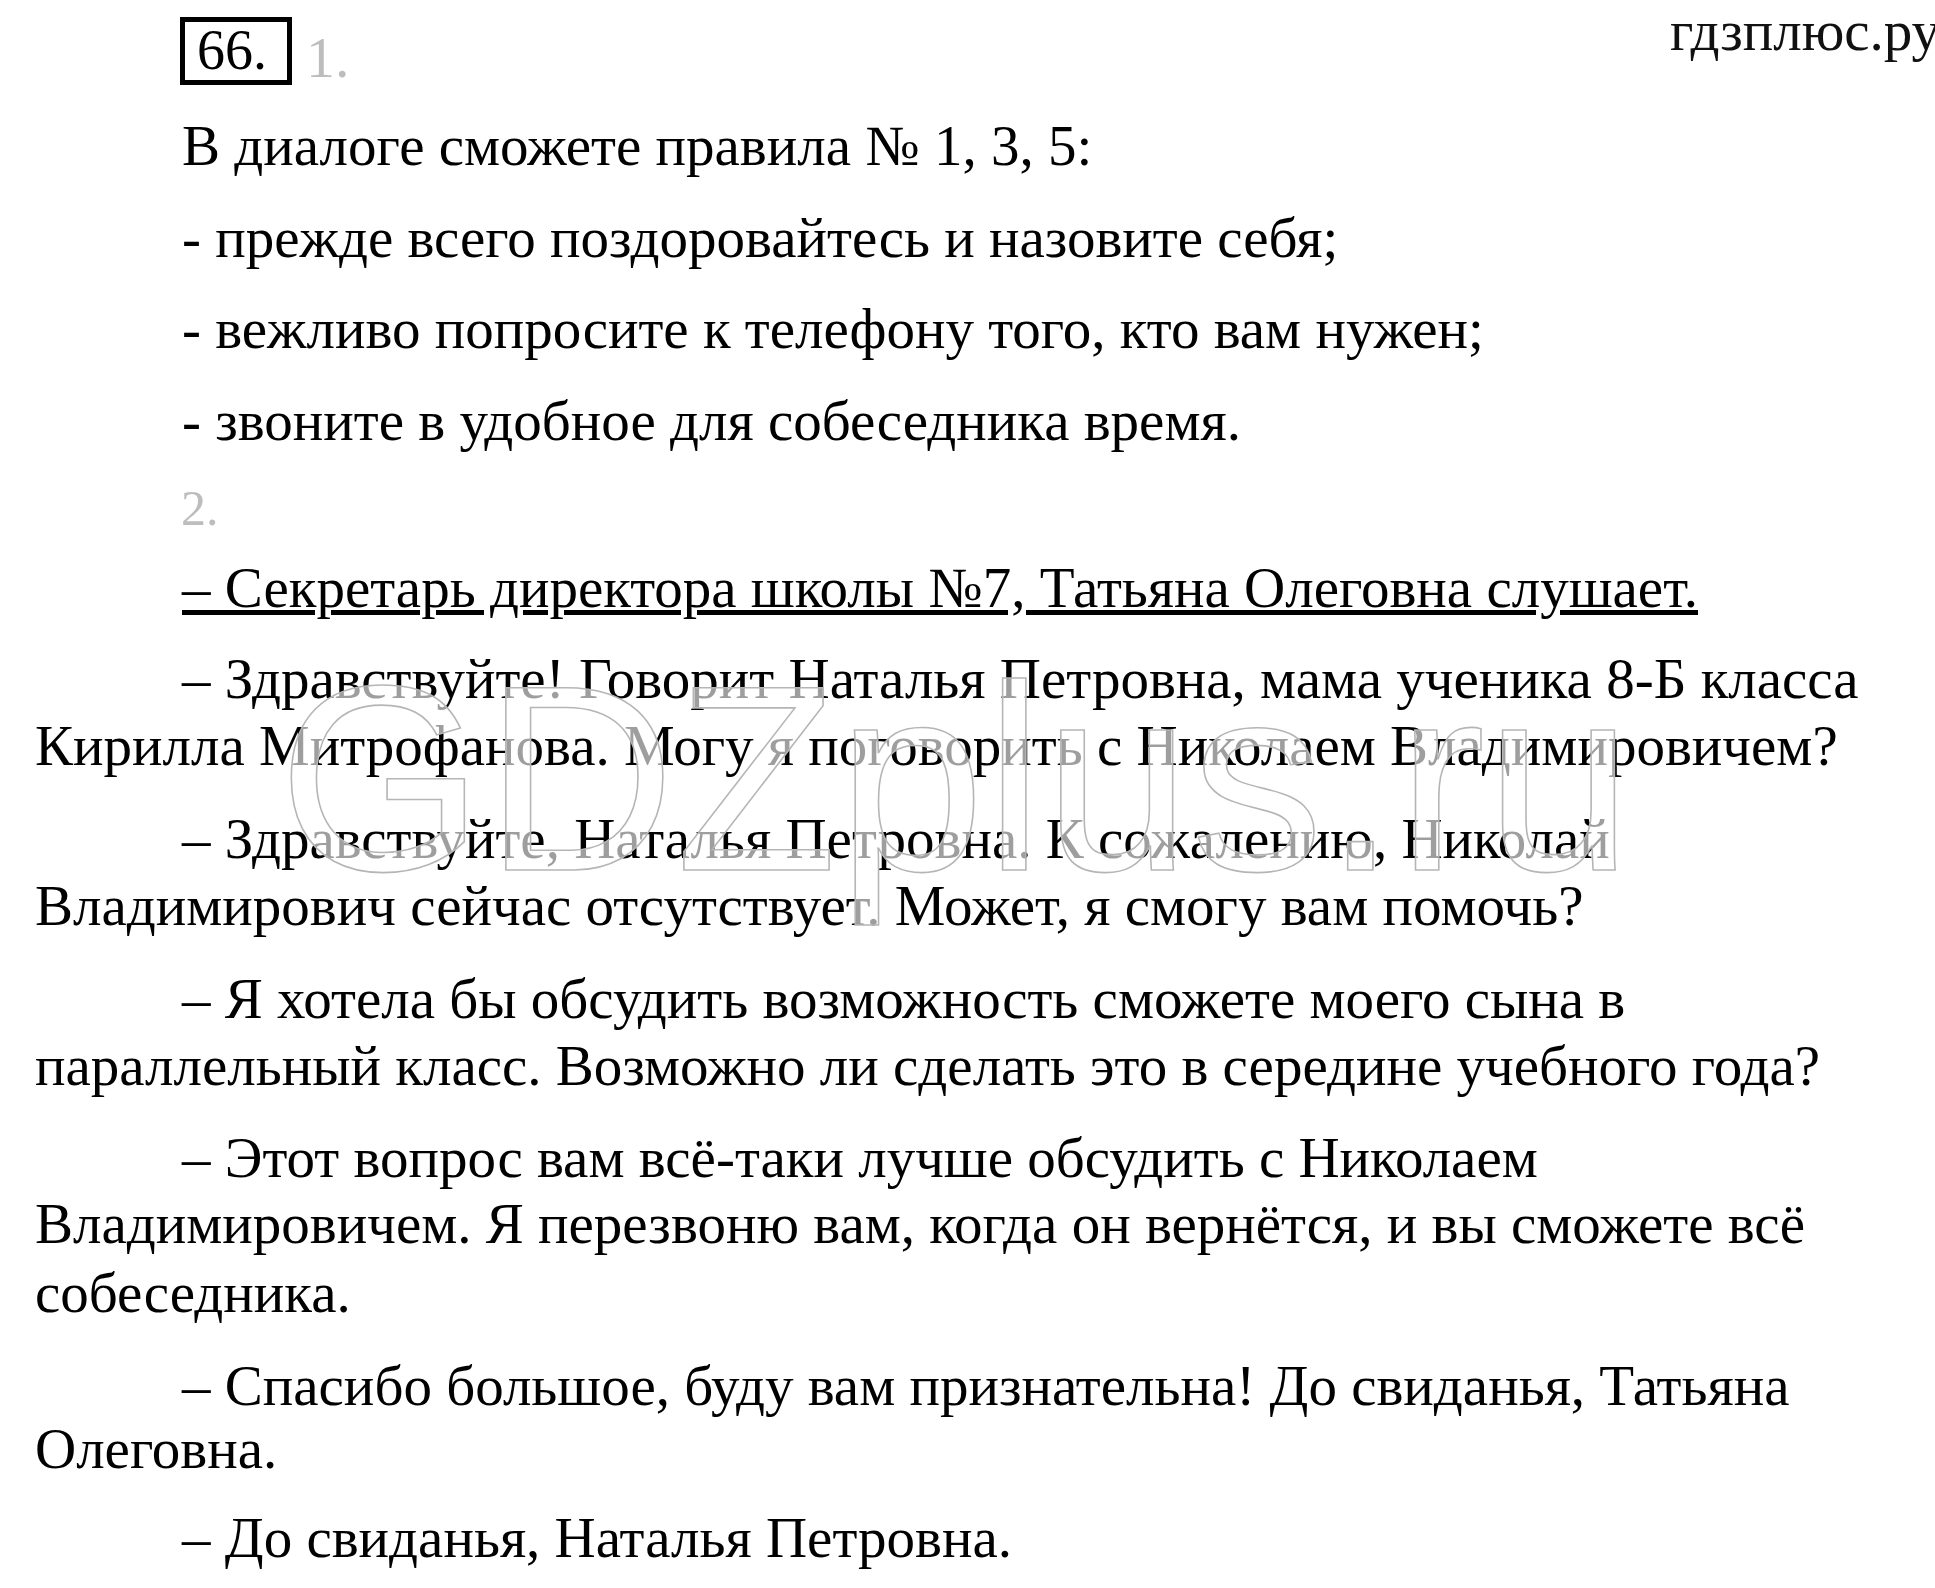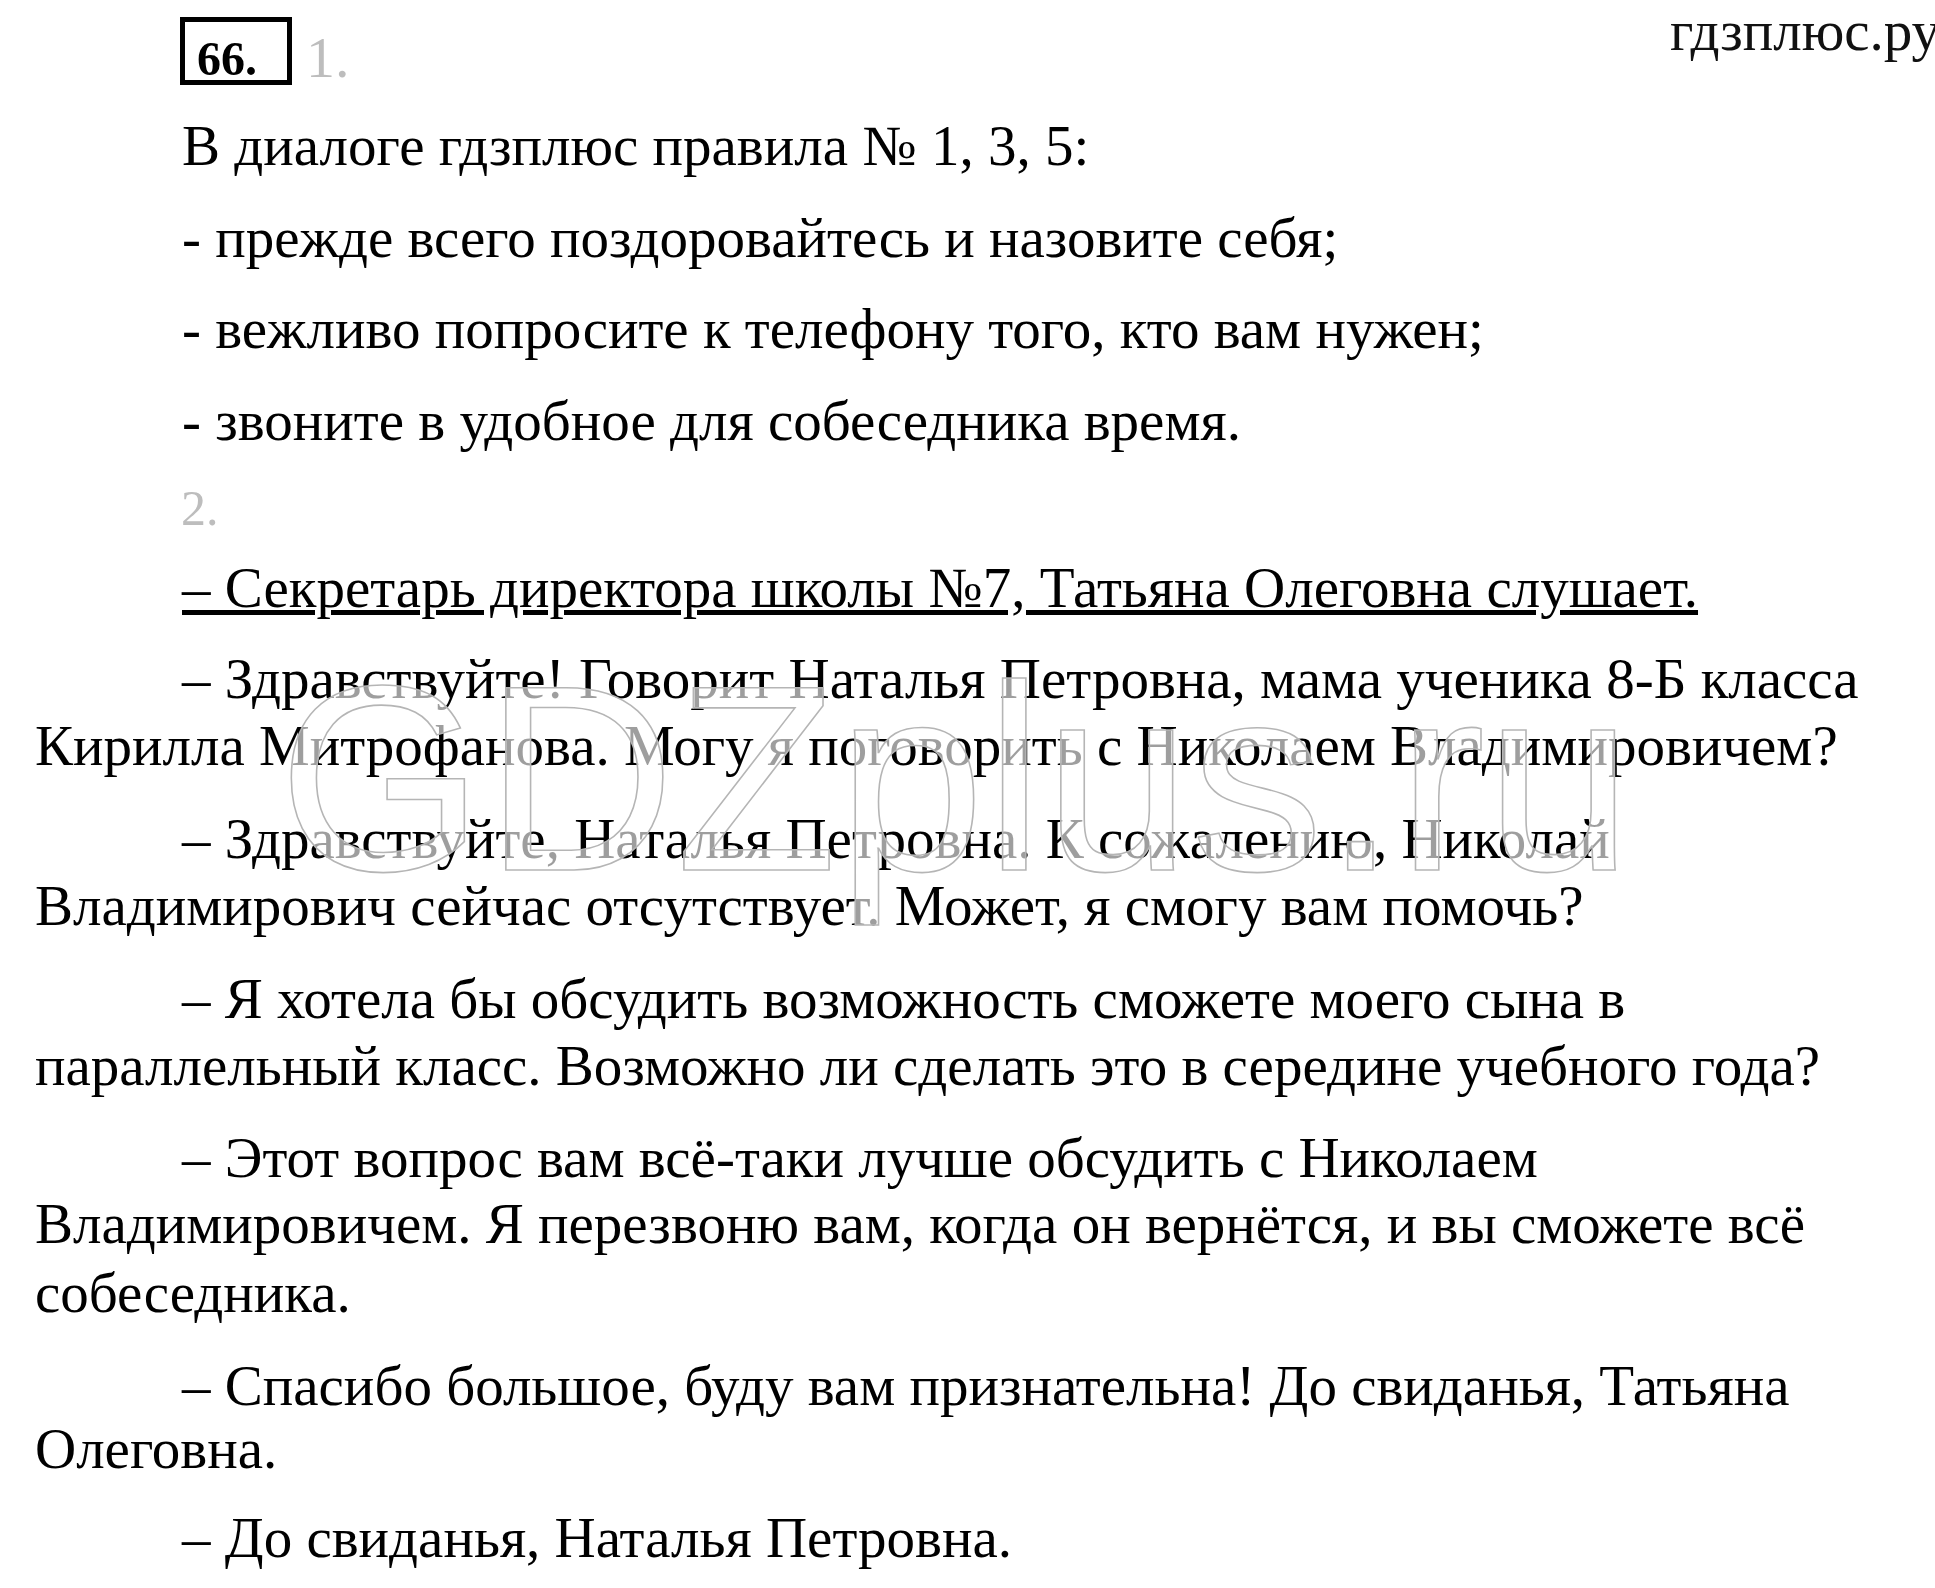--- a/index.html
+++ b/index.html
@@ -30,25 +30,24 @@
     width: 102px;
     height: 58px;
     border: 5px solid #000;
     box-sizing: content-box;
   }
   .task-num {
     position: absolute;
     left: 12px;
     top: -4px;
     font-family: "Liberation Serif", serif;
-    font-weight: bold;
-    font-size: 48px;
+    font-weight: normal;
+    font-size: 56px;
     line-height: 64px;
     white-space: nowrap;
-    margin-top: 9px;
   }
   .gray-label {
     position: absolute;
     white-space: nowrap;
     color: #bdbdbd;
     line-height: 64px;
     font-family: "Liberation Serif", serif;
   }
   .site {
     position: absolute;
@@ -77,21 +76,21 @@
 </style>
 </head>
 <body>
 
 <div class="task-box">
   <span class="task-num">66.</span>
 </div>
 <span class="gray-label" style="left:306px; top:26px; font-size:58px;">1.</span>
 <span class="site">гдзплюс.ру</span>
 
-<div class="ln" style="left:182px; top:114px;">В диалоге гдзплюс правила № 1, 3, 5:</div>
+<div class="ln" style="left:182px; top:114px;">В диалоге сможете правила № 1, 3, 5:</div>
 <div class="ln" style="left:182px; top:206px;">- прежде всего поздоровайтесь и назовите себя;</div>
 <div class="ln" style="left:182px; top:297px;">- вежливо попросите к телефону того, кто вам нужен;</div>
 <div class="ln" style="left:182px; top:389px;text-align:center;">- звоните в удобное для собеседника время.</div>
 
 <span class="gray-label" style="left:181px; top:476px; font-size:50px;">2.</span>
 
 <div>
   <div>
     <div class="ln" style="left:182px; top:556px;text-decoration:underline;">– Секретарь директора школы №7, Татьяна Олеговна слушает.</div>
   </div>

